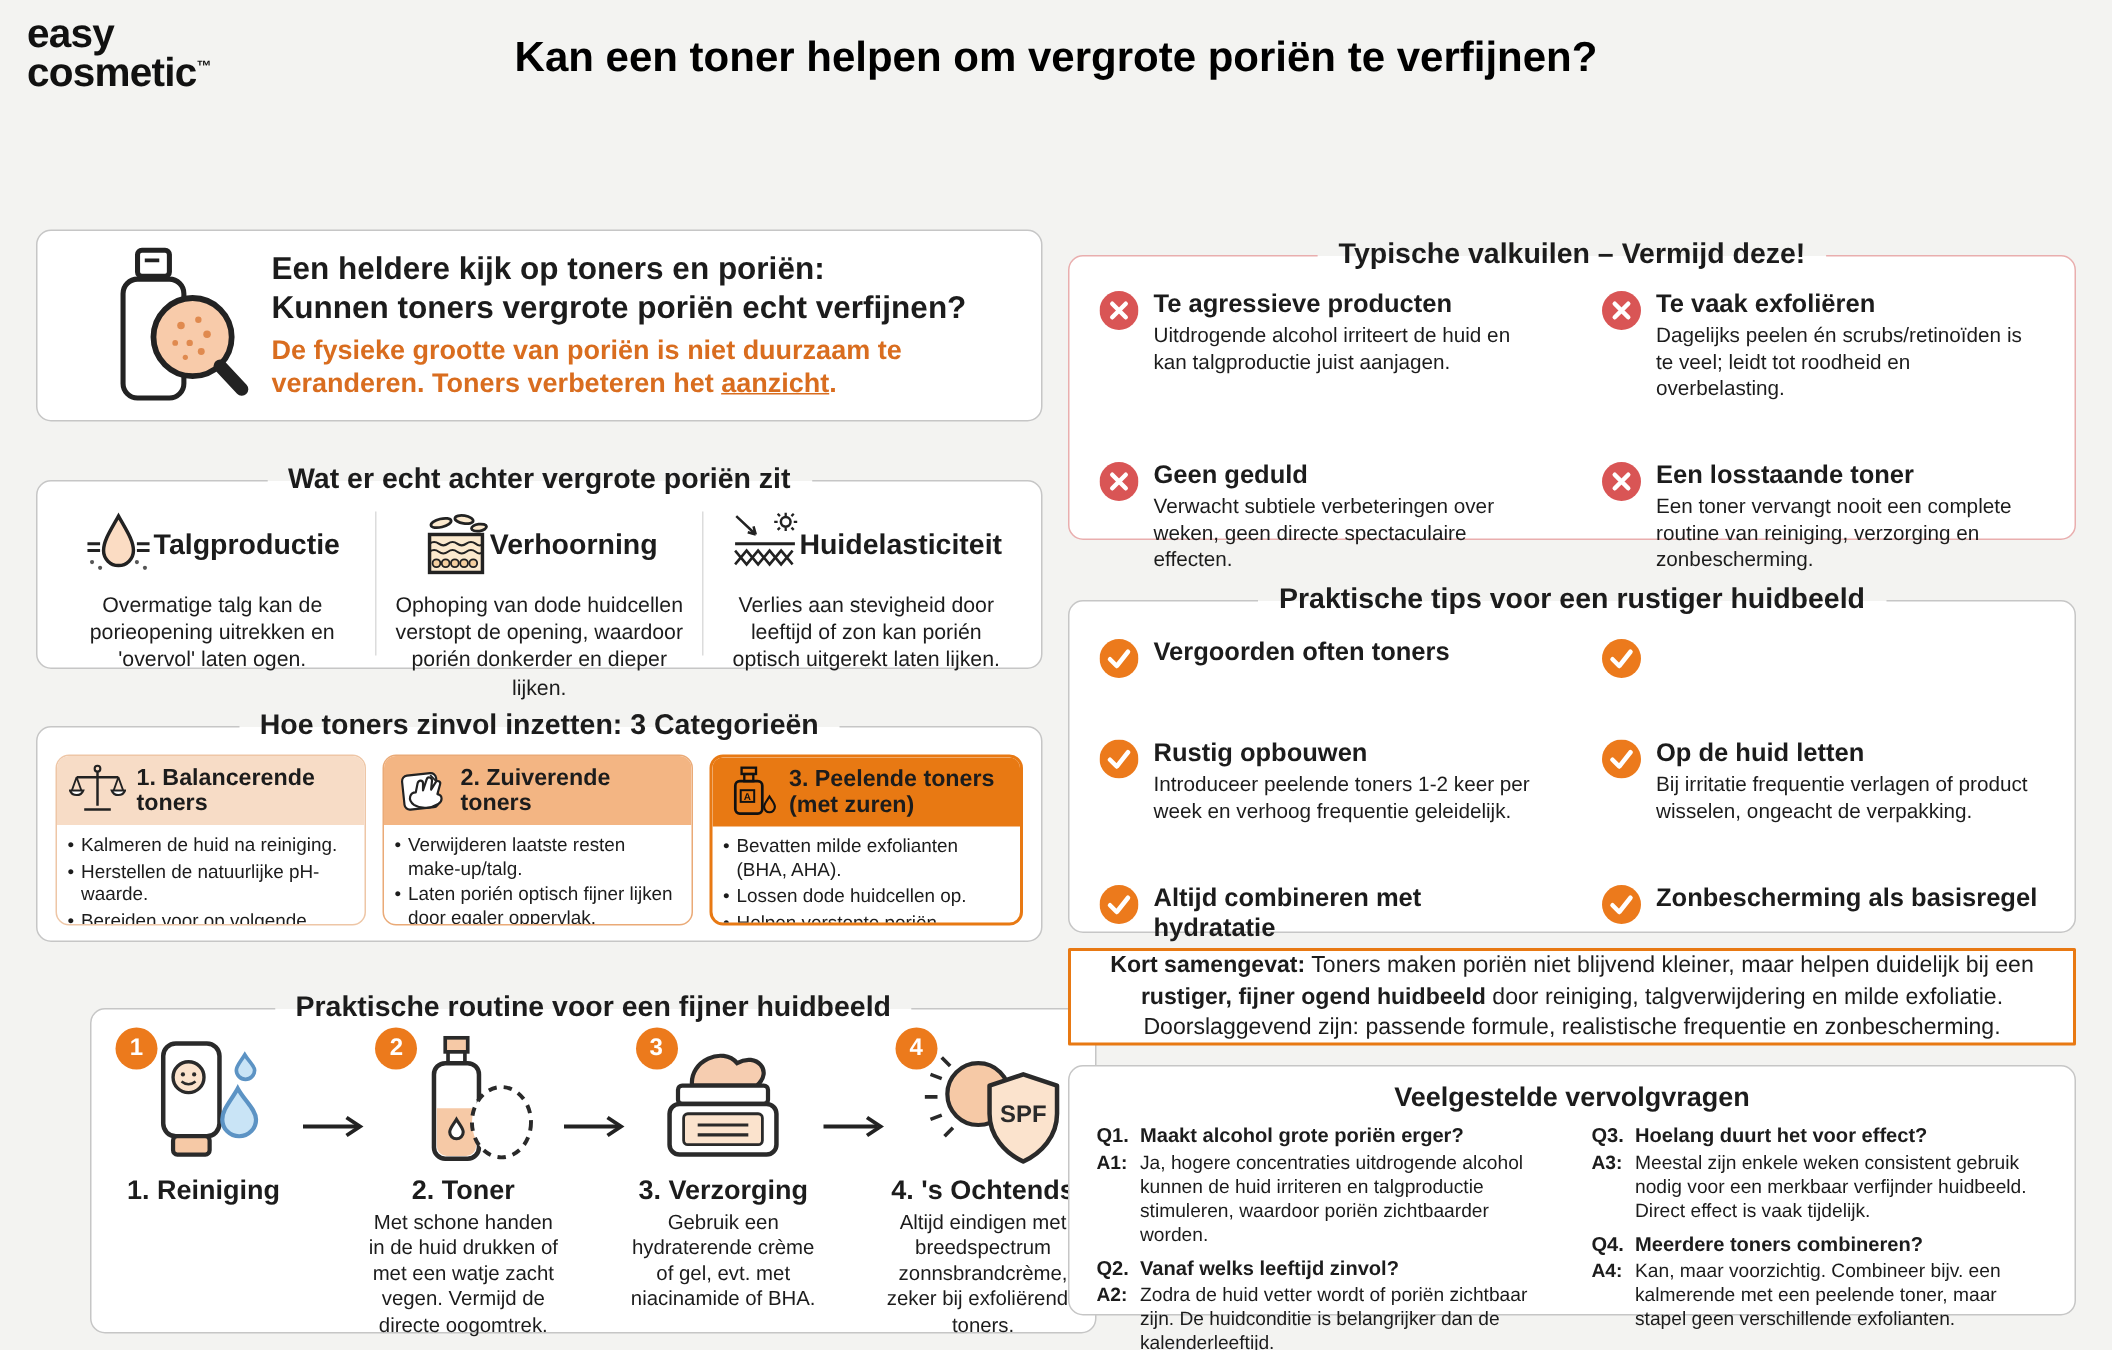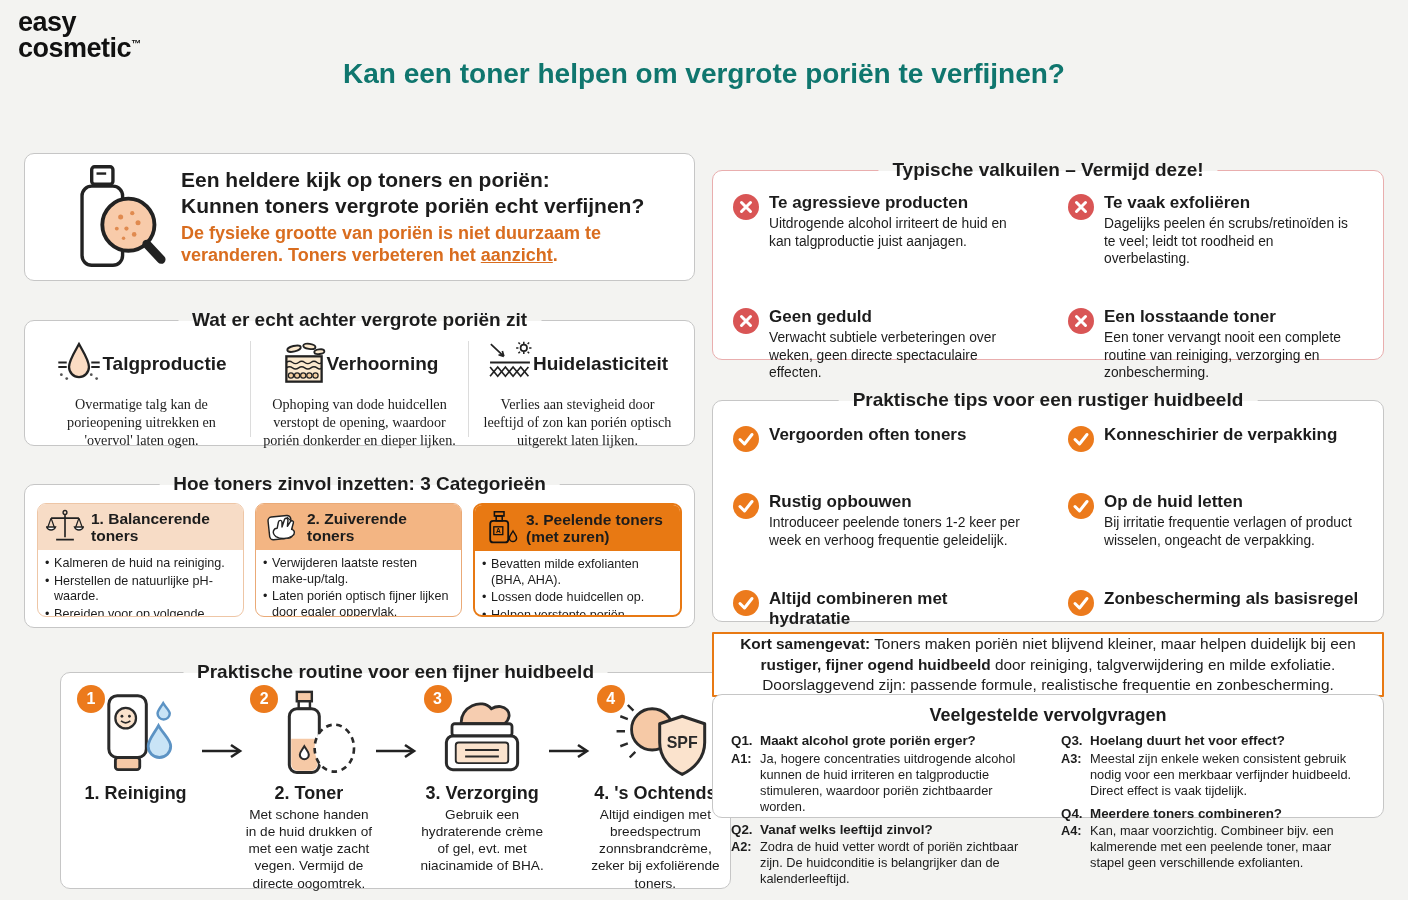--- a/index.html
+++ b/index.html
@@ -6,21 +6,21 @@
   html,body { width:1408px; height:900px; }
   body {
     position:relative; overflow:hidden;
     background:#f3f3f1;
     font-family:"Liberation Sans", sans-serif;
     color:#1c1c1c;
   }
   
   .logo { position:absolute; left:18px; top:10px; font-weight:bold; letter-spacing:-0.5px; line-height:0.95; font-size:27px; color:#111; }
   .logo .tm { font-size:10px; vertical-align:super; font-weight:bold; }
-  .page-title { position:absolute; left:0; right:0; top:22px; text-align:center; font-size:28px; font-weight:bold; color:#0f766e;margin-top:36px; }
+  .page-title { position:absolute; left:0; right:0; top:22px; text-align:center; font-size:28px; font-weight:bold; color:#000000; }
 
   
   .panel { position:absolute; background:#fff; border:1.6px solid #c6c6c6; border-radius:10px; }
   .panel-title {
     position:absolute; top:-14px; left:50%; transform:translateX(-50%);
     padding:2px 14px; font-size:19px; font-weight:bold; white-space:nowrap;
     background:linear-gradient(#f3f3f1 52%, #ffffff 52%);
   }
   .col-left  { left:24px;  width:671px; }
   .col-right { left:712px; width:672px; }
@@ -31,21 +31,21 @@
   #intro h2 { font-size:21px; line-height:1.25; }
   #intro .orange { color:#d96d1f; font-weight:bold; font-size:18px; line-height:1.22; margin-top:4px; }
   #intro .orange .lnk { text-decoration:underline; }
 
   
   #causes { top:320px; height:126px; display:flex; padding:20px 8px 8px; }
   .cause { flex:1; padding:0 10px; text-align:center; }
   .cause + .cause { border-left:1.5px solid #dcdcdc; }
   .cause-head { display:flex; align-items:center; justify-content:center; gap:0; margin-bottom:8px; }
   .cause-head .t { font-size:19px; font-weight:bold; }
-  .cause p { font-size:14.2px; line-height:1.28;font-family:Liberation Serif, serif; }
+  .cause p { font-size:14.2px; line-height:1.28; }
 
   
   #categories { top:484px; height:144px; padding:18px 12px 10px; display:flex; gap:11px; }
   .card { flex:1; border-radius:9px; overflow:hidden; background:#fff; display:flex; flex-direction:column; }
   .card1 { border:1.6px solid #eec6a6; }
   .card2 { border:1.6px solid #eaaa77; }
   .card3 { border:2px solid #e87913; }
   .card-head { display:flex; align-items:center; gap:7px; padding:5px 8px; min-height:46px; font-weight:bold; font-size:15.5px; line-height:1.1; }
   .card1 .card-head { background:#f7dcc6; }
   .card2 .card-head { background:#f3b583; }
@@ -72,21 +72,21 @@
   .fact h4 { font-size:17px; line-height:1.2; }
   .fact p { font-size:13.8px; line-height:1.25; margin-top:2px; }
   .fact p:empty { display:none; }
 
   
   #summary { top:632px; height:65px; border:2.2px solid #e87913; border-radius:1px; padding:7px 16px; display:flex; align-items:center; }
   #summary .txt { font-size:15.4px; line-height:1.3; text-align:center; }
   #summary .b { font-weight:bold; }
 
   
-  #faq { top:694px; height:124px; padding:10px 18px 6px; }
+  #faq { top:710px; height:167px; padding:10px 18px 6px; }
   #faq .faq-title { text-align:center; font-size:18px; font-weight:bold; margin-bottom:7px; }
   .faq-grid { display:grid; grid-template-columns:1fr 1fr; column-gap:26px; row-gap:6px; }
   .qa { font-size:12.8px; line-height:1.25; }
   .qa .qrow { display:flex; gap:5px; font-weight:bold; font-size:13.4px; }
   .qa .arow { display:flex; gap:5px; margin-top:1px; }
   .qa .lab { flex:0 0 24px; font-weight:bold; }
 
   svg { display:block; }
 </style>
 </head>
@@ -399,23 +399,20 @@
           <h4>Vergoorden often toners</h4>
         </div>
     </div>
     <div class="fact">
       <span class="fi">
           <svg width="26" height="26" viewBox="0 0 26 26">
             <circle cx="13" cy="13" r="13" fill="#ec7a1c"></circle>
             <path d="M7 13.5 L11.5 18 L19 8.5" stroke="#fff" stroke-width="3" fill="none" stroke-linecap="round" stroke-linejoin="round"></path>
           </svg>
         </span>
-      <div>
-          <h4>Konneschirier de verpakking</h4>
-        </div>
     </div>
     <div class="fact">
       <span class="fi">
           <svg width="26" height="26" viewBox="0 0 26 26">
             <circle cx="13" cy="13" r="13" fill="#ec7a1c"></circle>
             <path d="M7 13.5 L11.5 18 L19 8.5" stroke="#fff" stroke-width="3" fill="none" stroke-linecap="round" stroke-linejoin="round"></path>
           </svg>
         </span>
       <div>
           <h4>Rustig opbouwen</h4>

